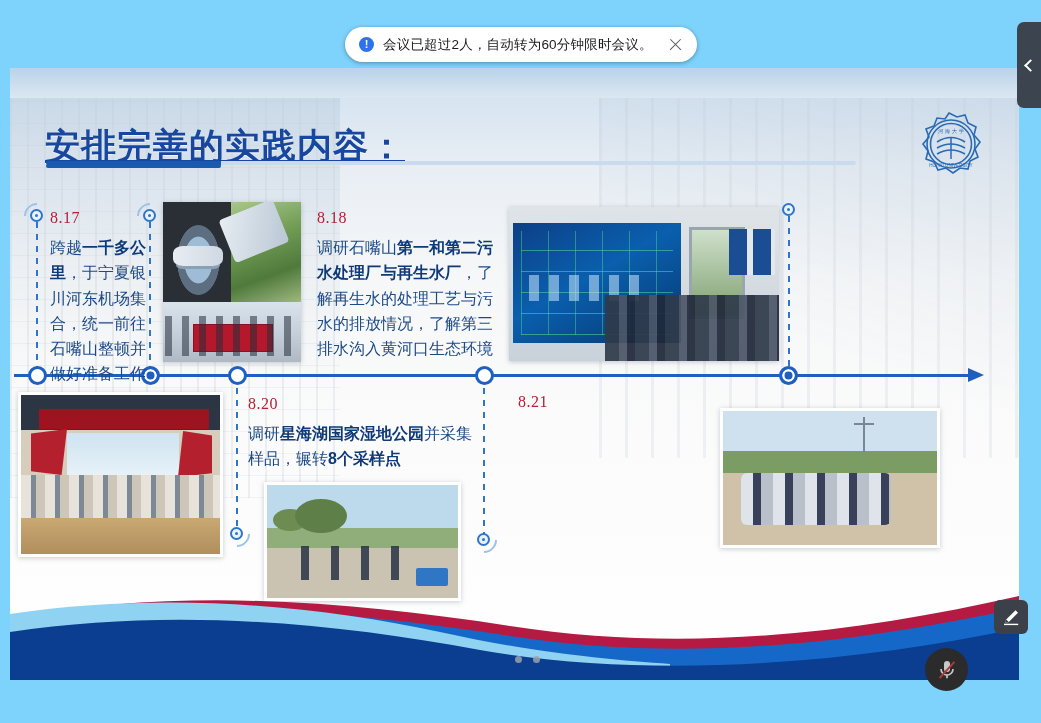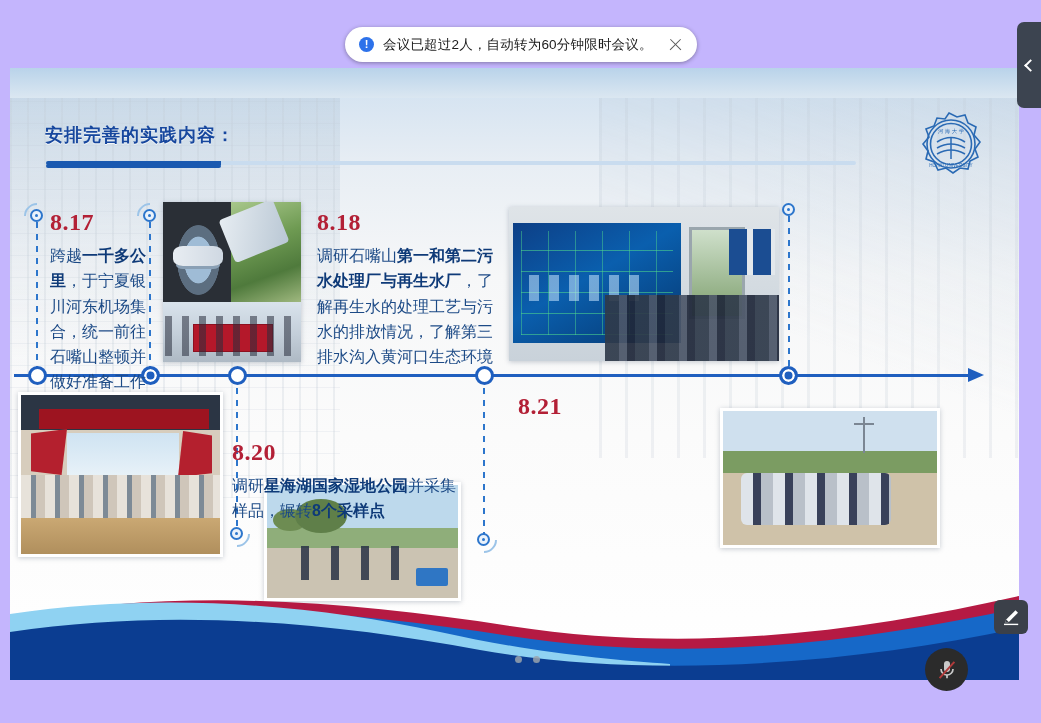--- a/index.html
+++ b/index.html
@@ -1,19 +1,19 @@
 <!DOCTYPE html>
 <html><head>
 <meta charset="utf-8">
 <style>
   * { margin:0; padding:0; box-sizing:border-box; }
   html,body { width:1041px; height:723px; overflow:hidden; background:#000; }
   body { font-family:"Liberation Sans","DejaVu Sans",sans-serif; }
 
-  #app { position:relative; width:1041px; height:723px; background:#c4b5fd; }
+  #app { position:relative; width:1041px; height:723px; background:#7dd3fc; }
 
   
   #toast{
     position:absolute; left:345px; top:27px; width:352px; height:35px;
     background:#fff; border-radius:18px; display:flex; align-items:center;
     padding:0 12px 0 14px; gap:9px; z-index:60;
     box-shadow:0 1px 4px rgba(0,0,0,.35);
   }
   #toast .warn{
     width:15px;height:15px;border-radius:50%;background:#2d72ea;flex:0 0 auto;
@@ -62,22 +62,23 @@
     opacity:.8;
   }
   #stage .bg-sky{
     position:absolute;left:0;top:0;width:1009px;height:30px;
     background:linear-gradient(180deg,#b9d3ea,#dbe7f1);
   }
 
   
   .slide-title{
     position:absolute; left:45px; top:123px; z-index:6;
-    font-size:18px; font-weight:bold; color:#17479e; letter-spacing:1px;
+    font-size:35px; font-weight:bold; color:#17479e; letter-spacing:1px;
     text-shadow:0 1px 0 rgba(255,255,255,.7);
+    text-decoration:underline;
   }
   .title-rule{
     position:absolute; left:46px; top:161px; width:810px; height:4px; z-index:6;
     background:linear-gradient(90deg,#1a59b0 0 175px,#c9dcef 175px 100%);
     border-radius:2px;
   }
   .title-rule2{
     position:absolute; left:46px; top:164px; width:175px; height:4px; z-index:6;
     background:#1a59b0;border-radius:2px;
   }
@@ -115,21 +116,21 @@
   }
   .arc{
     position:absolute; z-index:4; border:2px solid #9cc4e8; border-radius:50%;
     border-bottom-color:transparent; border-left-color:transparent; border-right-color:transparent;
   }
 
   
   .entry{ position:absolute; z-index:8; }
   .entry .date{
     font-family:"Liberation Serif","DejaVu Serif",serif;
-    font-size:24px; font-weight:bold; color:#b32036; letter-spacing:.5px;
+    font-size:16px; font-weight:normal; color:#b32036; letter-spacing:.5px;
     line-height:1;
   }
   .entry .body{
     margin-top:9px; font-size:16px; line-height:1.58; color:#1c4a86;
     font-family:Liberation Sans, sans-serif;
   }
   .entry .body b{ color:#0e3a78; font-weight:bold; }
   .entry .body .red{ color:#c12a37; font-weight:bold; }
 
   
@@ -355,21 +356,21 @@
   </div>
 
   <div class="entry" id="entry-818" style="left:317px; top:210px; width:180px;">
     <div class="date">8.18</div>
     <div class="body"><span>调研石嘴山</span><b>第一和第二污水处理厂与再生水厂</b><span>，了解再生水的处理工艺与污水的排放情况，了解第三排水沟入黄河口生态环境</span></div>
   </div>
 
   <div class="entry" id="entry-819" style="left:818px; top:202px; width:200px;">
   </div>
 
-  <div class="entry" id="entry-820" style="left:232px; top:396px; width:225px;margin-top:44px;">
+  <div class="entry" id="entry-820" style="left:248px; top:396px; width:225px;">
     <div class="date">8.20</div>
     <div class="body"><span>调研</span><b>星海湖国家湿地公园</b><span>并采集样品，辗转</span><b>8个采样点</b></div>
   </div>
 
   <div class="entry" id="entry-821" style="left:518px; top:394px; width:175px;">
     <div class="date">8.21</div>
   </div>
 
   <svg class="waves" viewBox="0 0 1009 110" preserveAspectRatio="none" style="left:10px; bottom:43px;">
     <path d="M0,48 C170,18 330,30 500,56 C680,84 850,62 1009,26 L1009,110 L0,110 Z" fill="#b51a43"></path>

